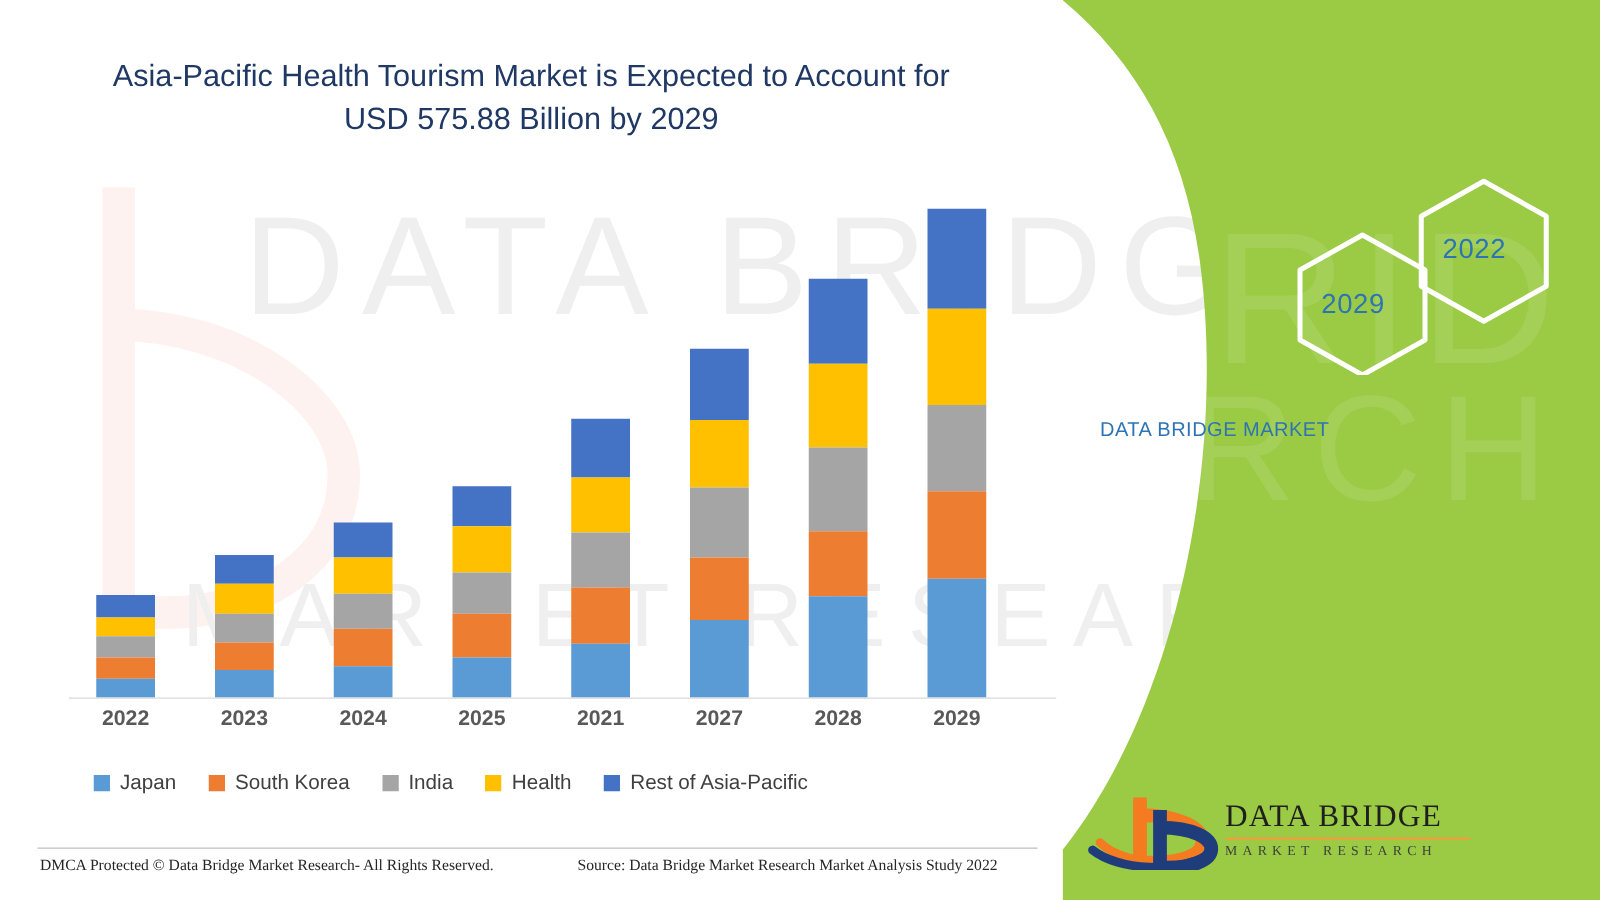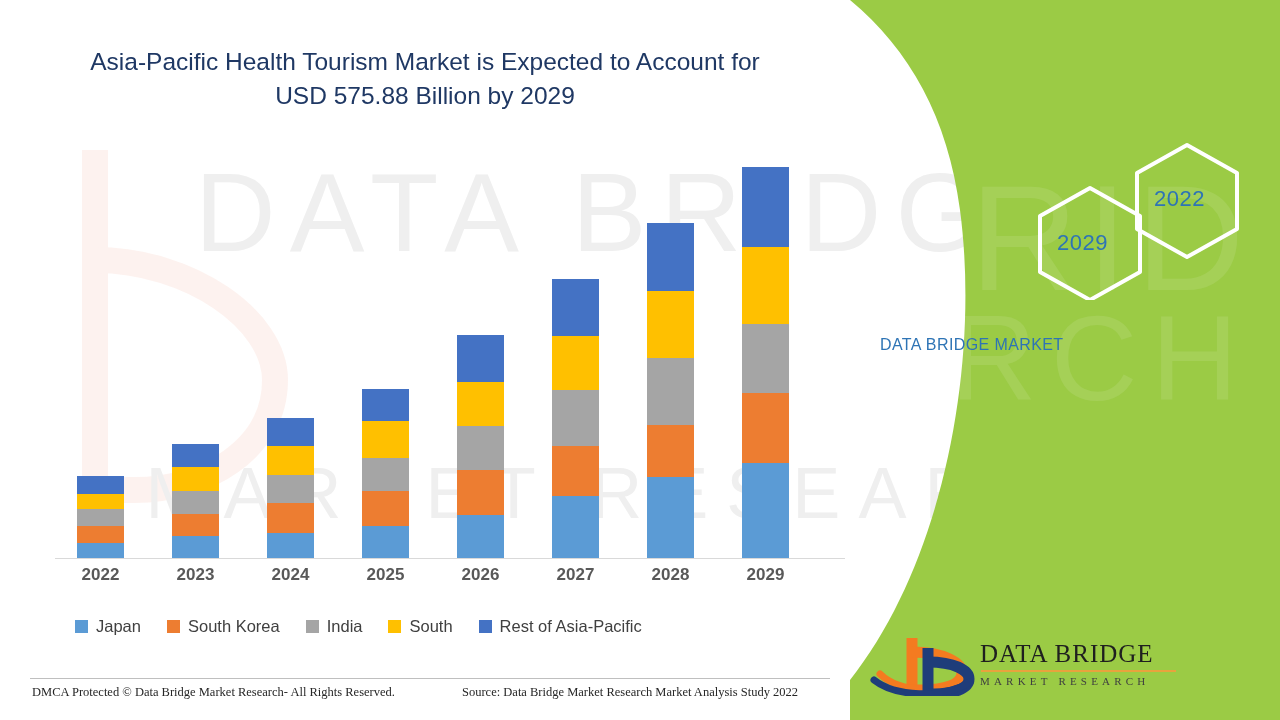--- a/index.html
+++ b/index.html
@@ -169,21 +169,21 @@
           <div class="seg" style="height: 70.516px; background: rgb(237, 125, 49);"></div>
           <div class="seg" style="height: 94.724px; background: rgb(91, 155, 213);"></div>
         </div>
       </div>
     <div class="axis-line"></div>
     <div class="xlabels" id="xlabels">
         <div class="xlabel" style="left: -2px; width: 95px;">2022</div>
         <div class="xlabel" style="left: 93px; width: 95px;">2023</div>
         <div class="xlabel" style="left: 188px; width: 95px;">2024</div>
         <div class="xlabel" style="left: 283px; width: 95px;">2025</div>
-        <div class="xlabel" style="left: 378px; width: 95px;">2026</div>
+        <div class="xlabel" style="left: 378px; width: 95px;">2021</div>
         <div class="xlabel" style="left: 473px; width: 95px;">2027</div>
         <div class="xlabel" style="left: 568px; width: 95px;">2028</div>
         <div class="xlabel" style="left: 663px; width: 95px;">2029</div>
       </div>
   </div>
 
   <div class="legend" id="legend">
       <div class="legend-item">
         <span class="legend-swatch" style="background: rgb(91, 155, 213);"></span>
         <span class="legend-label">Japan</span>
@@ -191,21 +191,21 @@
       <div class="legend-item">
         <span class="legend-swatch" style="background: rgb(237, 125, 49);"></span>
         <span class="legend-label">South Korea</span>
       </div>
       <div class="legend-item">
         <span class="legend-swatch" style="background: rgb(165, 165, 165);"></span>
         <span class="legend-label">India</span>
       </div>
       <div class="legend-item">
         <span class="legend-swatch" style="background: rgb(255, 192, 0);"></span>
-        <span class="legend-label">South</span>
+        <span class="legend-label">Health</span>
       </div>
       <div class="legend-item">
         <span class="legend-swatch" style="background: rgb(68, 114, 196);"></span>
         <span class="legend-label">Rest of Asia-Pacific</span>
       </div>
     </div>
 
   <div class="footer">
     <div class="footer-sep"></div>
     <div class="foot-txt foot-left">DMCA Protected © Data Bridge Market Research- All Rights Reserved.</div>

